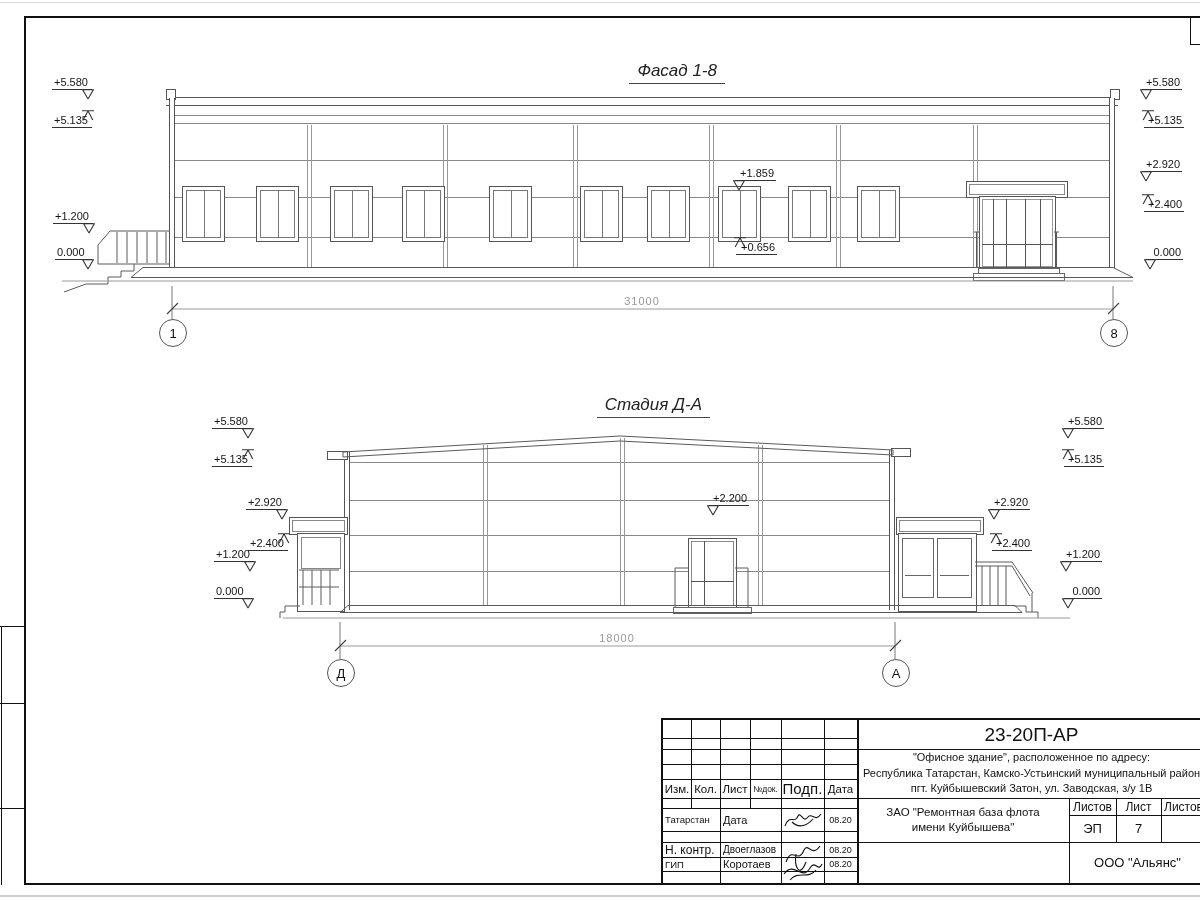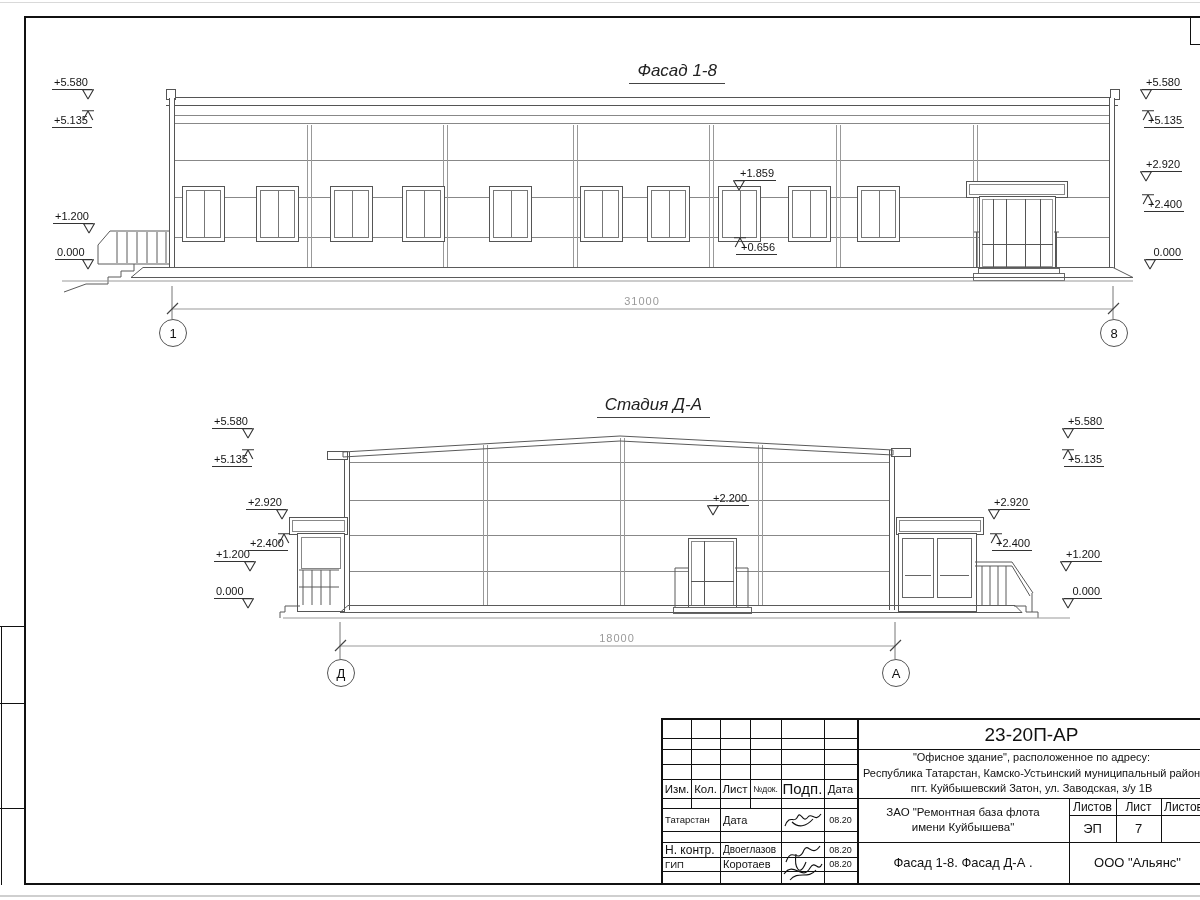--- a/index.html
+++ b/index.html
@@ -431,21 +431,20 @@
     <div class="tc" style="left:194px;top:78px;width:212px;height:44px;font-size:11.5px;flex-direction:column;line-height:15px">
       <div>ЗАО "Ремонтная база флота</div>
       <div>имени Куйбышева"</div>
     </div>
     <div class="tc" style="left:406px;top:78px;width:47px;height:17px;font-size:12px">Листов</div>
     <div class="tc" style="left:453px;top:78px;width:45px;height:17px;font-size:12px">Лист</div>
     <div class="tc" style="left:498px;top:78px;width:45px;height:17px;font-size:12px">Листов</div>
     <div class="tc" style="left:406px;top:95px;width:47px;height:27px;font-size:13px">ЭП</div>
     <div class="tc" style="left:453px;top:95px;width:45px;height:27px;font-size:13px">7</div>
     <div class="tc" style="left:498px;top:95px;width:45px;height:27px;font-size:13px"></div>
-    <div class="tc" style="left:194px;top:122px;width:212px;height:41px;font-size:13px">Фасад 1-8. Фасад Д-А .</div>
     <div class="tc" style="left:406px;top:122px;width:137px;height:41px;font-size:13px">ООО "Альянс"</div>
 
     <div class="tc" style="left:0;top:59px;width:28px;height:19px;font-size:11.5px">Изм.</div>
     <div class="tc" style="left:28px;top:59px;width:29px;height:19px;font-size:11.5px">Кол.</div>
     <div class="tc" style="left:57px;top:59px;width:30px;height:19px;font-size:11.5px">Лист</div>
     <div class="tc" style="left:87px;top:59px;width:31px;height:19px;font-size:8.5px">№док.</div>
     <div class="tc" style="left:118px;top:59px;width:43px;height:19px;font-size:15px">Подп.</div>
     <div class="tc" style="left:161px;top:59px;width:33px;height:19px;font-size:11.5px">Дата</div>
 
     <div class="tc tcl" style="left:2px;top:88px;width:55px;height:23px;font-size:9.5px">Татарстан</div>

